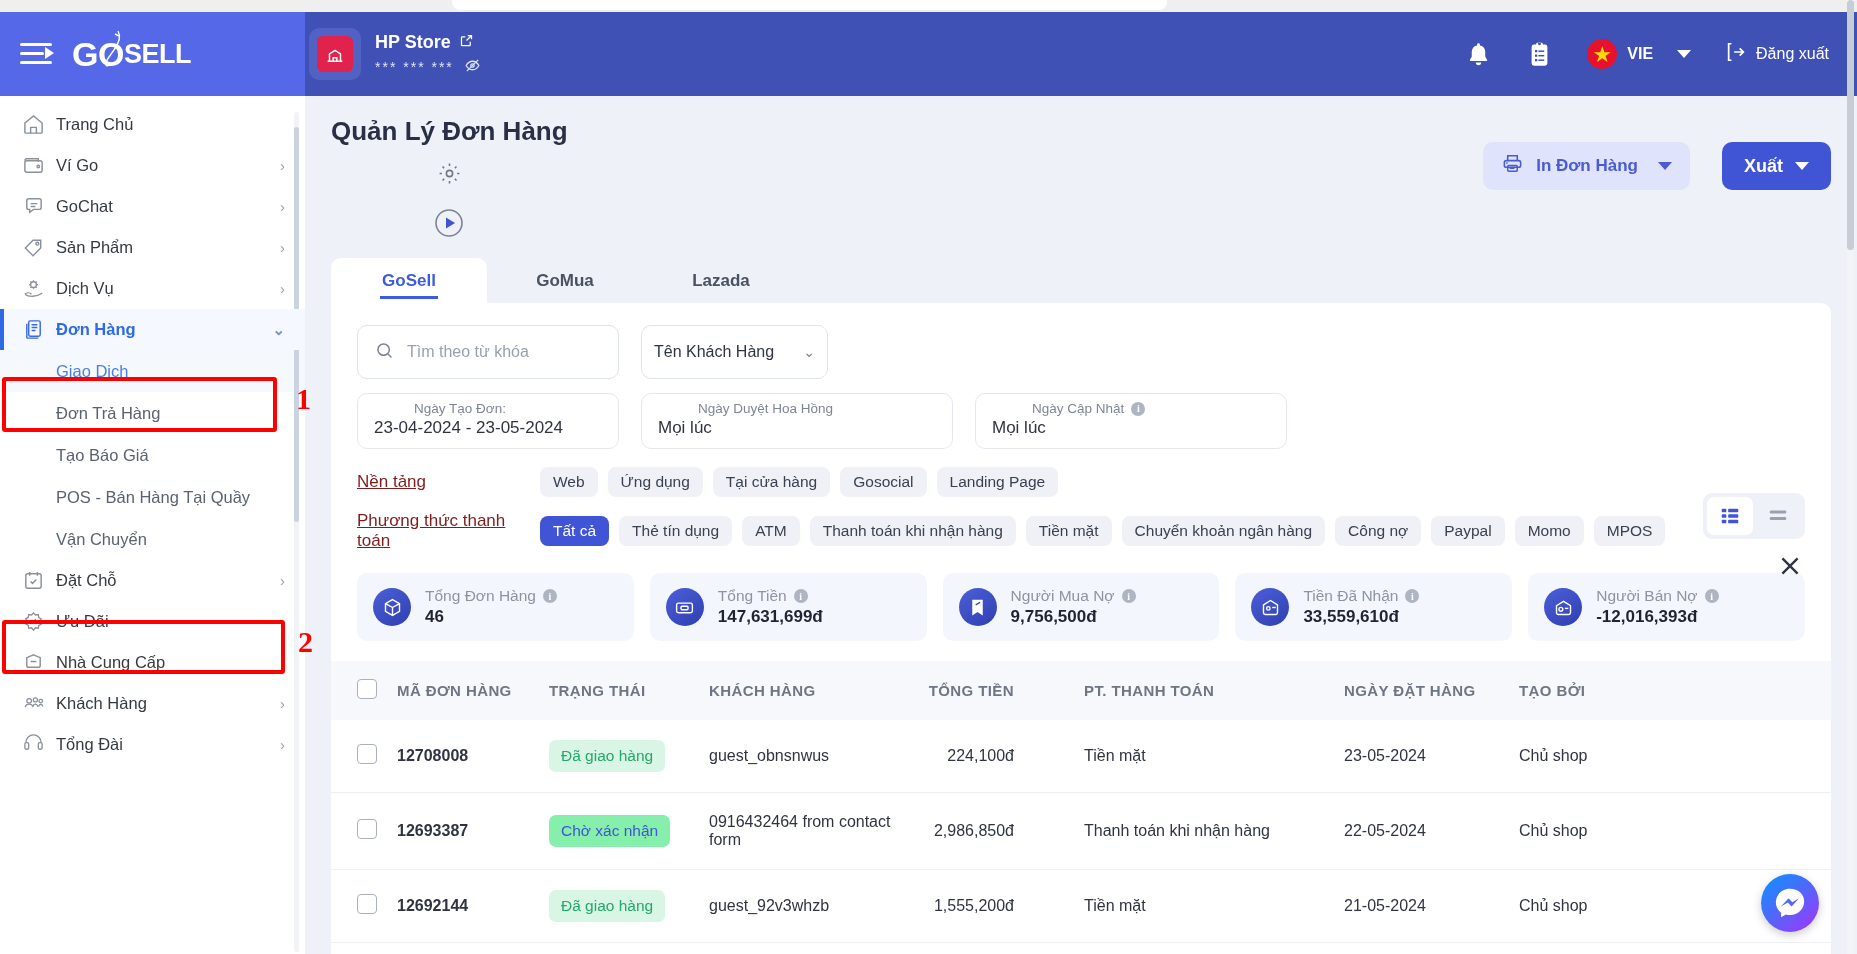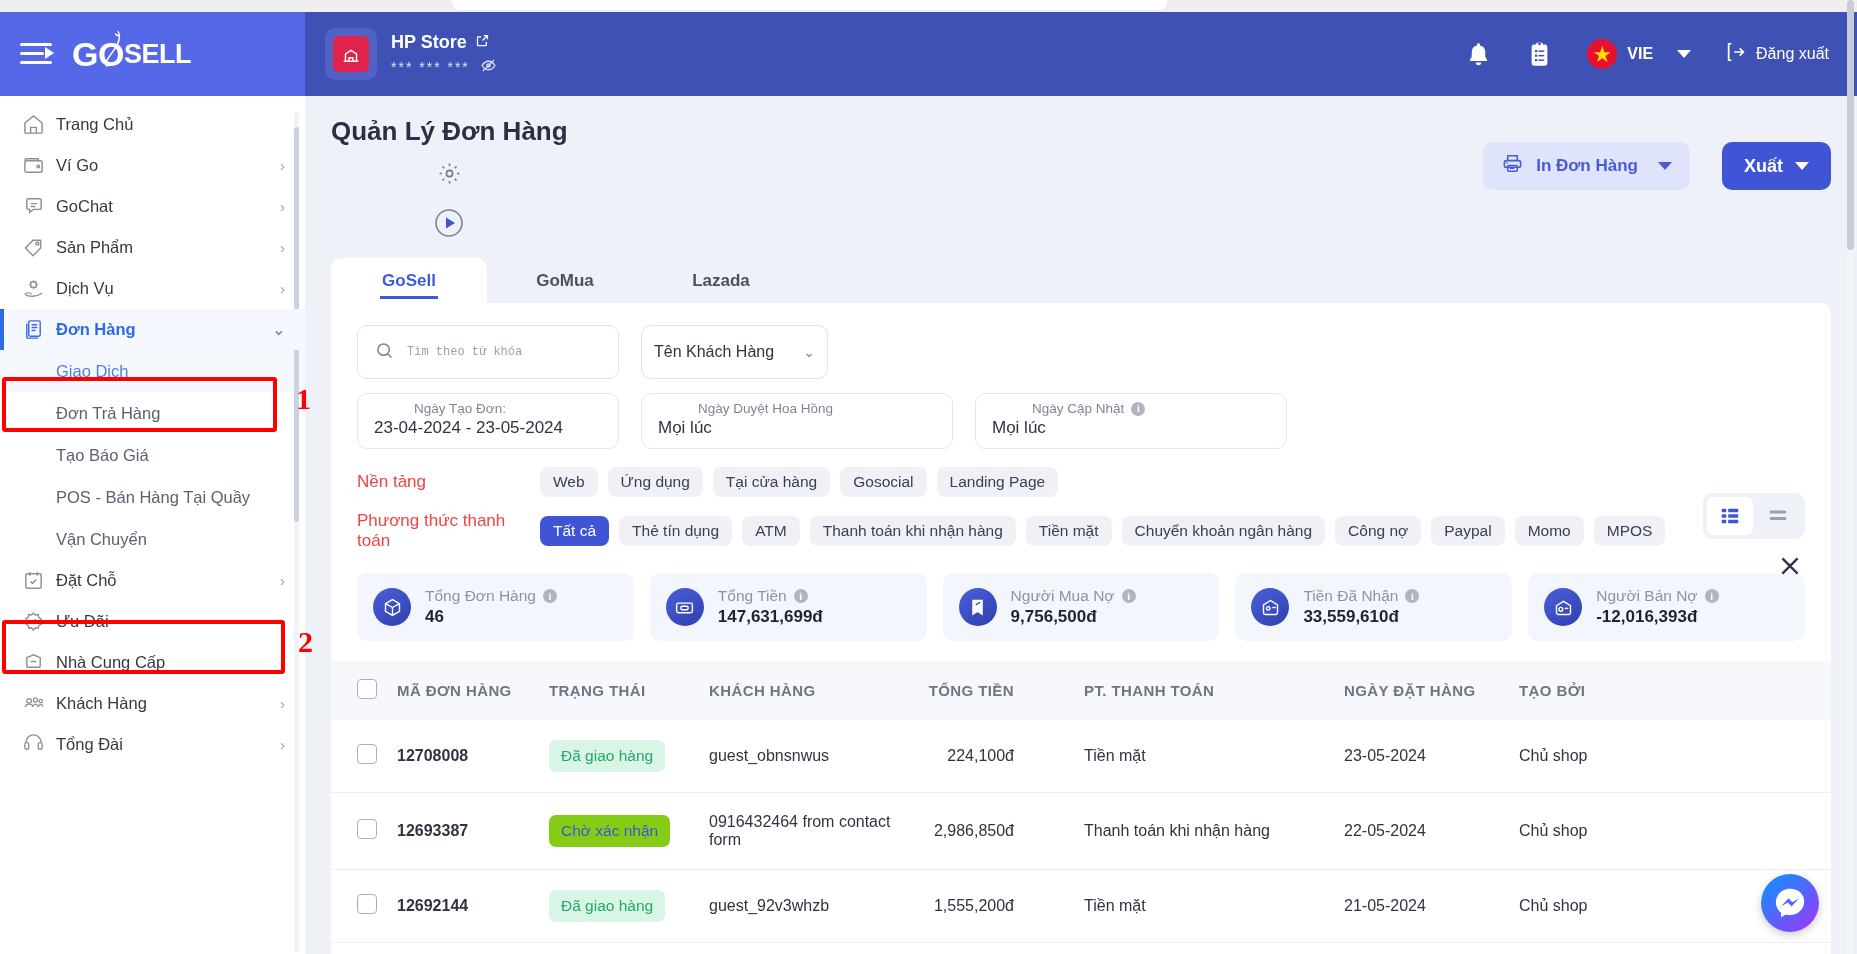--- a/index.html
+++ b/index.html
@@ -71,21 +71,21 @@
     background:#f1f3f7; border-radius:3px;
   }
 
   
   .redbox { position:absolute; border:4px solid #ff0000; border-radius:3px; pointer-events:none; z-index:30;}
   .rednum { position:absolute; color:#ff0000; font-size:30px; font-weight:bold; z-index:31; font-family:"Liberation Serif",serif;}
 
   
   .topbar {
     position:absolute; left:305px; top:12px; width:1552px; height:84px;
-    background:#3f51b5; display:flex; align-items:center; padding:0 28px 0 20px;
+    background:#3f51b5; display:flex; align-items:center; padding:0 28px 0 4px;
   }
   .store {
     display:flex; align-items:center; gap:14px;
   }
   .store-logo {
     width:52px;height:52px;border-radius:10px;background:#5162c4;
     display:flex;align-items:center;justify-content:center;
   }
   .store-logo .inner{
     width:36px;height:36px;border-radius:6px;background:#e0224c;
@@ -130,21 +130,21 @@
   .tab.active { background:#fff; color:#3b5ce0; position:relative;}
   .tab.active::after{ content:""; position:absolute; bottom:4px; left:50%; transform:translateX(-50%); width:58px;height:3px;background:#3b5ce0;}
 
   .panel { background:#fff; margin:0 26px 0 26px; border-radius:0 10px 0 0; min-height:760px; padding:22px 0 0 0; position:relative;}
 
   .filters-row1{ display:flex; gap:22px; padding:0 26px; }
   .search-box{
     width:262px;height:54px;border:1px solid #dfe3ea;border-radius:10px;display:flex;align-items:center;
     gap:12px;padding:0 16px;
   }
-  .search-box input{ border:0;outline:0;font-size:12px;color:#4c1d95;width:100%;font-family:Liberation Mono, monospace;}
+  .search-box input{ border:0;outline:0;font-size:16px;color:#4c1d95;width:100%;font-family:Liberation Sans, sans-serif;}
   .search-box input::placeholder{ color:#9aa1ad;}
   .select-box{
     width:187px;height:54px;border:1px solid #dfe3ea;border-radius:10px;display:flex;align-items:center;
     justify-content:space-between;padding:0 12px;font-size:16px;color:#2f3440;cursor:pointer;
   }
   .chev-sm{ color:#7b838f; font-size:14px;}
 
   .filters-row2{ display:flex; gap:22px; padding:14px 26px 0 26px;}
   .date-box{
     height:56px;border:1px solid #e4e8ee;border-radius:10px;padding:7px 16px 0 16px;display:flex;flex-direction:column;cursor:pointer;
@@ -152,21 +152,21 @@
   .date-box .lab{ font-size:13.5px;color:#7e8694;display:flex;align-items:center;gap:7px;margin-left:40px;}
   .date-box .val{ font-size:17px;color:#2f3440; margin-top:2px;}
   .date-box.w1{width:262px;} .date-box.w2{width:312px;} .date-box.w3{width:312px;}
 
   .info-dot{
     width:14px;height:14px;border-radius:50%;background:#aeb5c0;color:#fff;font-size:10px;
     display:inline-flex;align-items:center;justify-content:center;font-weight:bold;font-family:"Liberation Serif",serif;
   }
 
   .chip-row{ display:flex; align-items:center; padding:0 26px; margin-top:18px;}
-  .chip-row .cap{ width:183px; font-size:17px; color:#ef4444;}
+  .chip-row .cap{ width:183px; font-size:17px; color:#7f1d1d;text-decoration:underline;}
   .chips{ display:flex; gap:10px; flex-wrap:nowrap;}
   .chip{
     background:#eff1f6;color:#3a4150;border-radius:8px;height:30px;padding:0 13px;
     display:flex;align-items:center;font-size:15.5px;cursor:pointer;white-space:nowrap;
   }
   .chip.sel{ background:#4054d6;color:#fff;}
   .close-x{
     position:absolute;right:28px;top:78px;width:26px;height:26px;cursor:pointer;
   }
 
@@ -205,21 +205,21 @@
   .c-code{ width:152px; font-weight:bold;}
   .c-status{ width:160px;}
   .c-cust{ width:215px;}
   .c-total{ width:160px; text-align:right; padding-right:70px;}
   .c-pay{ width:260px;}
   .c-date{ width:175px;}
   .c-by{ width:auto;}
   thead th.c-total{ text-align:right; padding-right:70px;}
   .badge{ display:inline-flex;align-items:center;border-radius:7px;height:32px;padding:0 12px;font-size:15.5px;}
   .badge.green{ background:#d8f5e5;color:#25a96b;}
-  .badge.blue{ background:#84cc16;color:#4054d6;}
+  .badge.blue{ background:#86efac;color:#4054d6;}
 
   
   .fab{
     position:absolute; right:38px; bottom:22px; width:58px;height:58px;border-radius:50%;
     background:linear-gradient(140deg,#0695ff,#a334fa); display:flex;align-items:center;justify-content:center;
     cursor:pointer; box-shadow:0 3px 10px rgba(0,0,0,.2); z-index:20;
   }
   .page-scroll{
     position:absolute; right:3px; top:0; width:7px; height:954px; background:#f3f4f6;
   }

